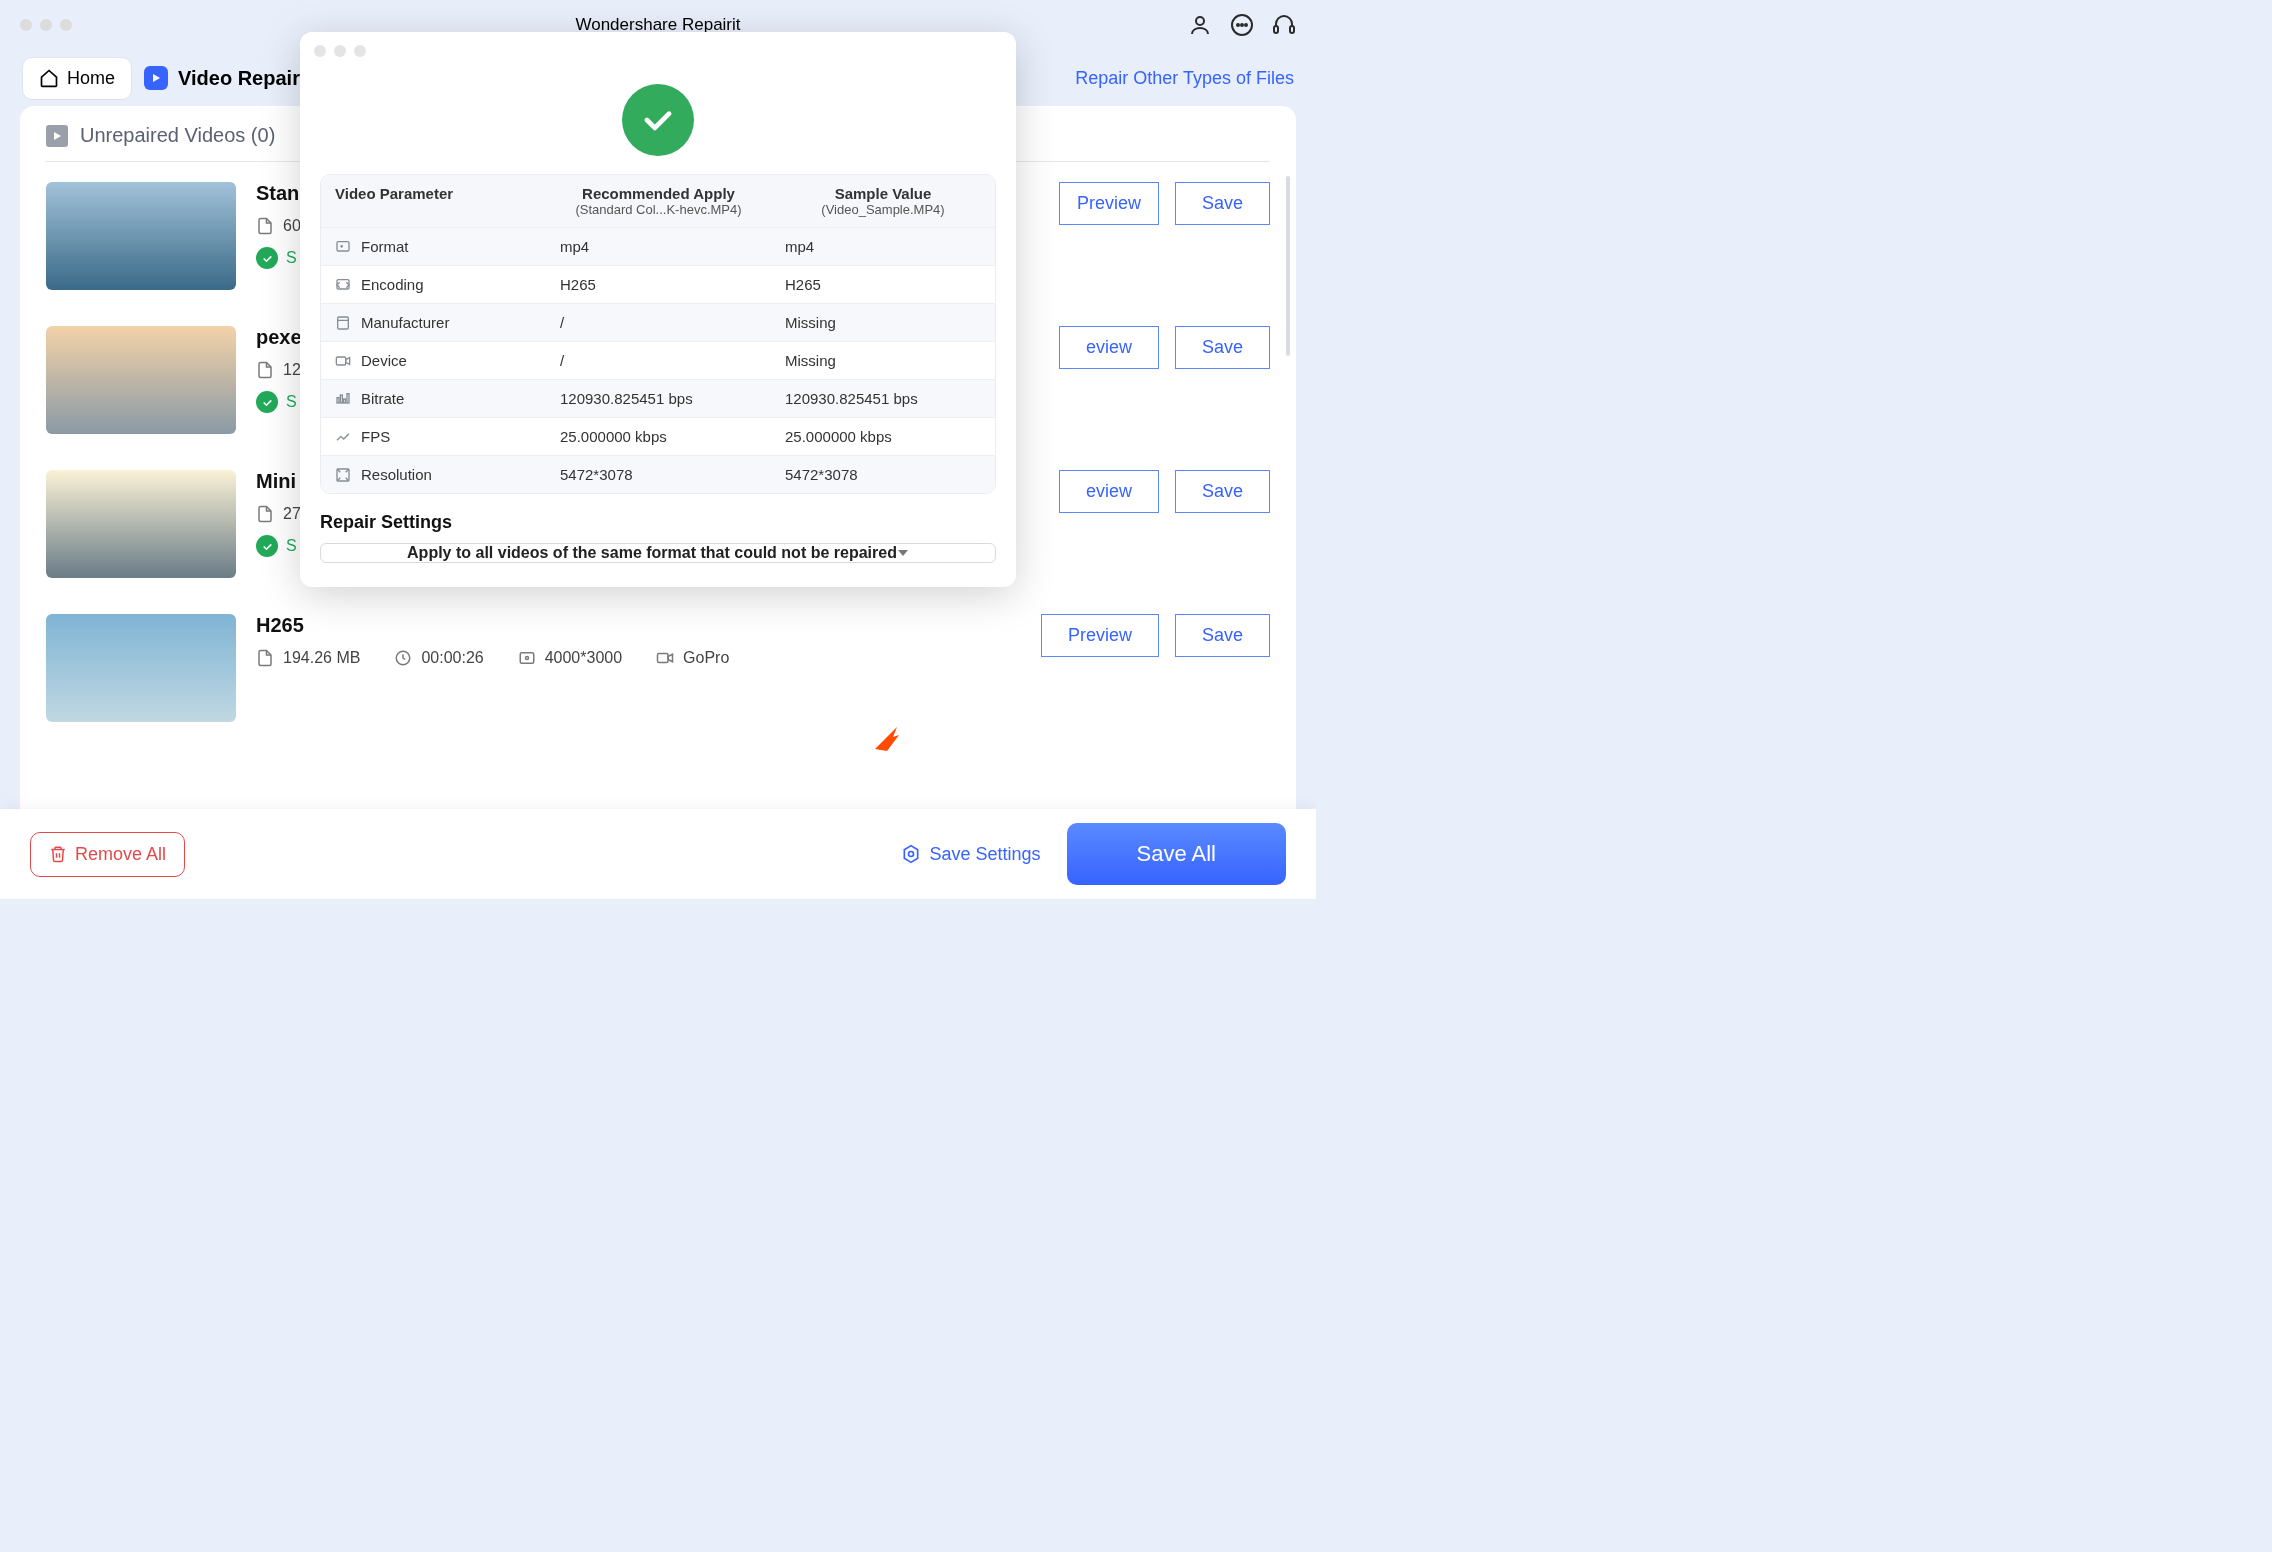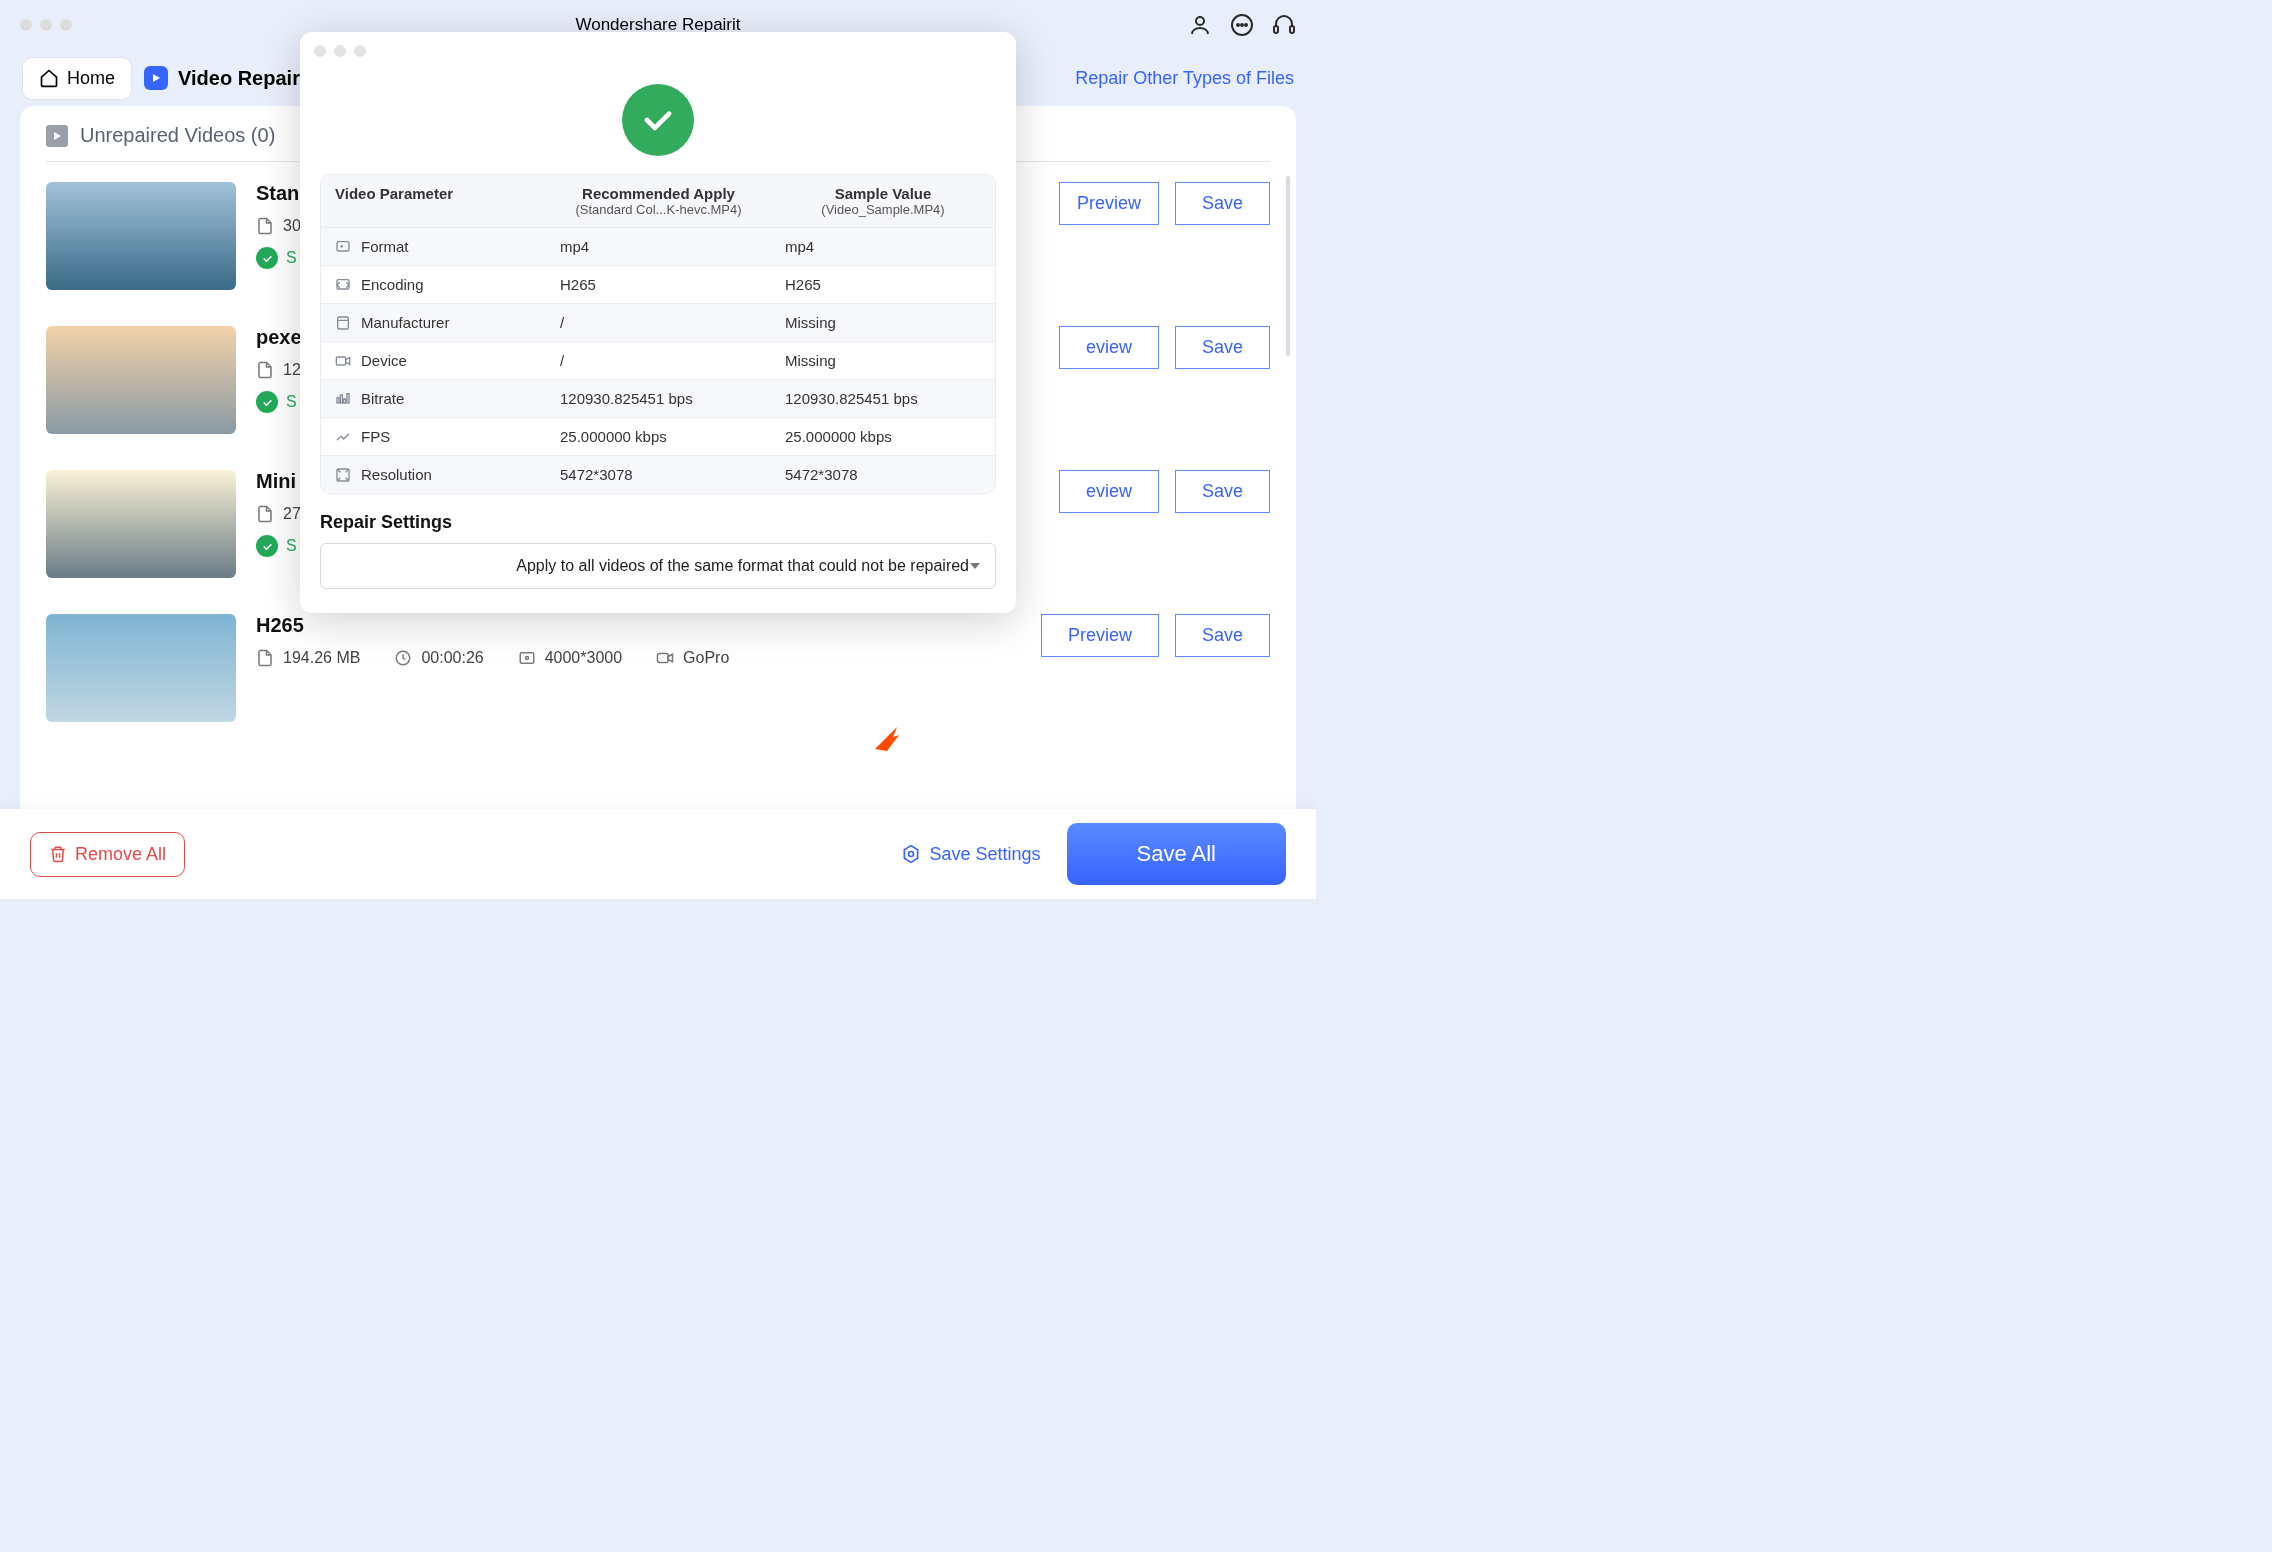--- a/index.html
+++ b/index.html
@@ -64,21 +64,21 @@
 .pt-c2 { width: 225px; text-align: center; font-weight: 600; }
 .pt-c3 { flex: 1; text-align: center; font-weight: 600; }
 .pt-sub { font-size: 13px; color: #555; font-weight: 400; display: block; }
 .pt-row { display: flex; border-top: 1px solid #eceef2; }
 .pt-row:nth-child(odd) { background: #f7f8fb; }
 .pt-row .pt-c1 { display: flex; align-items: flex-end; gap: 10px; font-weight: 400; }
 .pt-row .pt-c2, .pt-row .pt-c3 { text-align: left; font-weight: 400; }
 .pt-icon { width: 16px; height: 16px; color: #868d98; }
 
 .repair-settings-label { font-size: 18px; font-weight: 600; color: #111; margin: 18px 20px 10px; }
-.repair-select { margin: 0 20px; border: 1px solid #d7dae0; border-radius: 6px; padding: 13px 14px; font-size: 16px; color: #222; display: flex; justify-content: flex-end; align-items: center; cursor: pointer; }
+.repair-select { margin: 0 20px; border: 1px solid #d7dae0; border-radius: 6px; padding: 0 14px; font-size: 16px; color: #222; display: flex; justify-content: center; align-items: center; cursor: pointer; font-weight: bold; }
 .modal-footer { display: flex; justify-content: flex-end; padding: 24px 20px 0; }
 .repair-btn { background: #3763ff; color: #fff; border: none; border-radius: 7px; padding: 11px 34px; font-size: 17px; font-weight: 500; cursor: pointer; }
 .cursor-arrow { position: absolute; left: 873px; top: 725px; z-index: 300; }
 </style>
 </head>
 <body>
 
 <div class="app-window">
 
   <div class="title-bar">
@@ -143,21 +143,21 @@
       <div class="video-item">
         <div class="thumb"></div>
         <div class="video-meta">
           <div class="video-title">Stand</div>
           <div class="video-stats">
             <div class="stat">
               <svg viewBox="0 0 24 24" fill="none" stroke="currentColor" stroke-width="2">
                   <path d="M14 2H6a2 2 0 00-2 2v16a2 2 0 002 2h12a2 2 0 002-2V8z"></path>
                   <polyline points="14 2 14 8 20 8"></polyline>
                 </svg>
-              <span>30</span>
+              <span>60</span>
             </div>
           </div>
           <div class="status-row">
             <div class="check-circle">
               <svg width="13" height="13" viewBox="0 0 24 24" fill="none" stroke="#fff" stroke-width="3">
                   <polyline points="5 12 10 17 19 8"></polyline>
                 </svg>
             </div>
             <span>S</span>
           </div>

